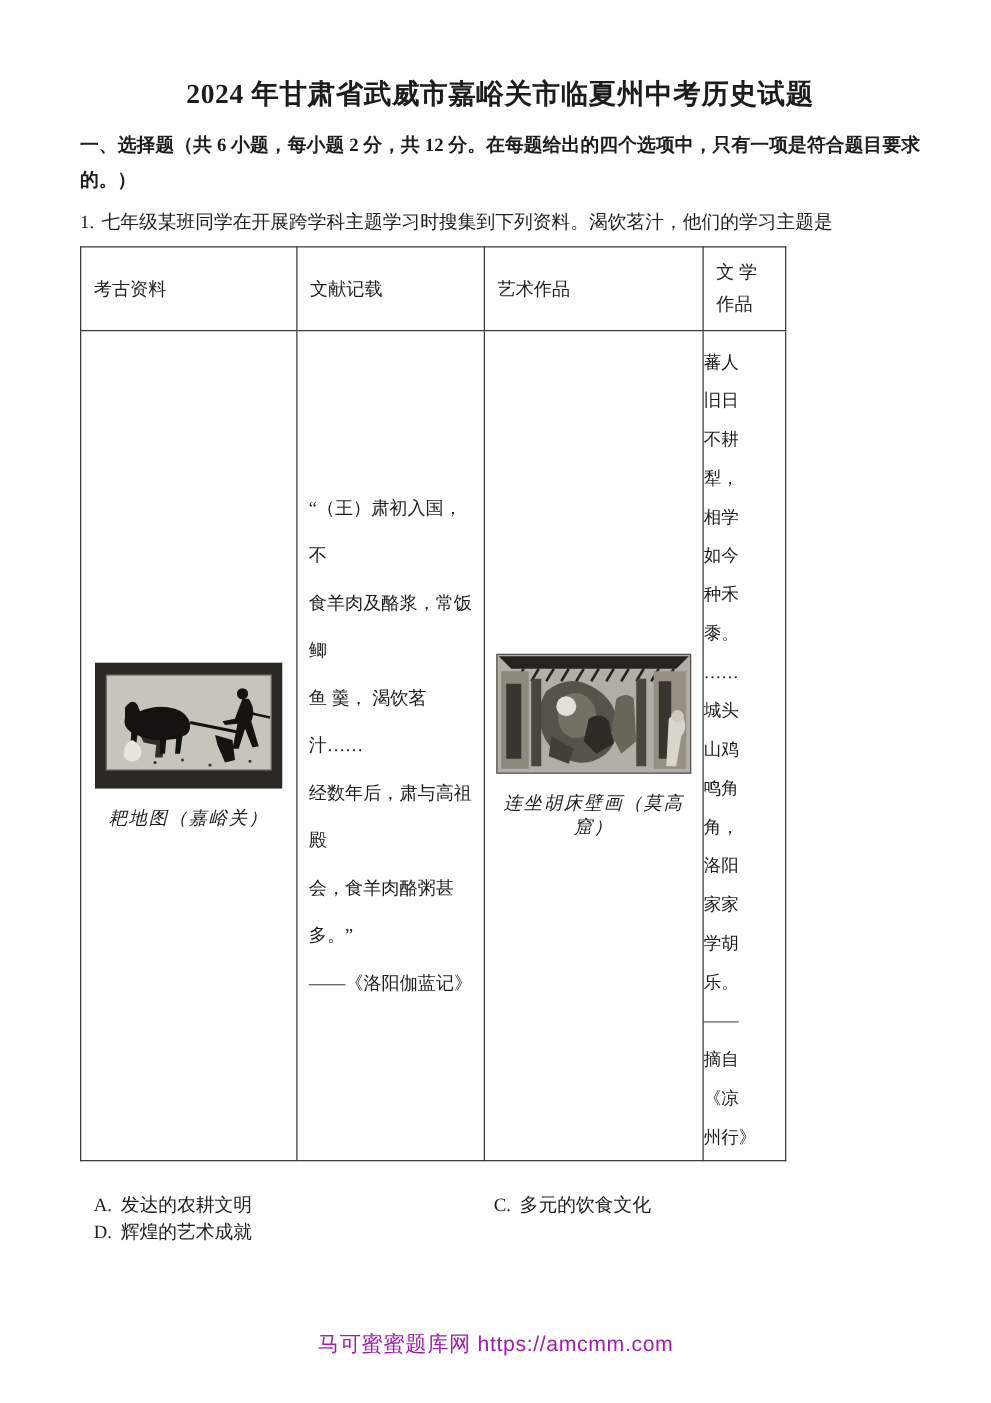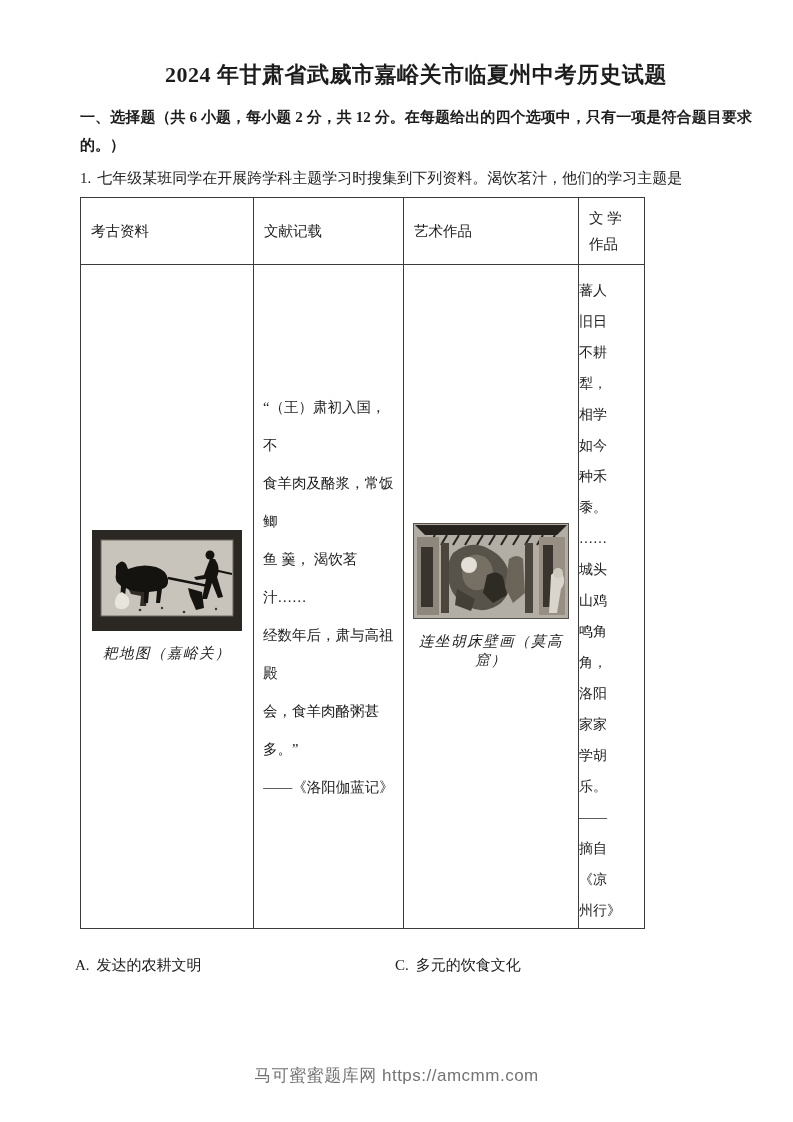--- a/index.html
+++ b/index.html
@@ -8,21 +8,21 @@
     position: relative;
     width: 793px;
     height: 1122px;
     background: #ffffff;
     font-family: "Liberation Serif", "DejaVu Serif", serif;
     color: #1c1c1c;
     overflow: hidden;
   }
   .content {
     position: absolute;
-    left: 80px;
+    left: 64px;
     top: 58px;
     width: 672px;
   }
   .doc-title {
     font-size: 22px;
     font-weight: 700;
     text-align: center;
     line-height: 34px;
     letter-spacing: 0.5px;
   }
@@ -110,21 +110,21 @@
   }
   .option .opt-key { margin-right: 7px; }
   .page-footer {
     position: absolute;
     left: 0;
     top: 1064px;
     width: 100%;
     text-align: center;
     font-family: "Liberation Sans", "DejaVu Sans", sans-serif;
     font-size: 17px;
-    color: #737373;
+    color: #a21caf;
     letter-spacing: 0.5px;
   }
   .fig-frame { display: inline-block; line-height: 0; }
 </style>
 </head>
 <body>
 
 <div class="page">
   <div class="content">
 
@@ -241,16 +241,17 @@
 州行》</div>
         </td>
       </tr>
     </tbody>
       </table>
   </div>
 
   <div class="options">
     <div class="option"><span class="opt-key">A.</span><span>发达的农耕文明</span></div>
     <div class="option"><span class="opt-key">C.</span><span>多元的饮食文化</span></div>
+    <div class="option"><span class="opt-key">D.</span><span>辉煌的艺术成就</span></div>
   </div>
 
   <div class="page-footer">马可蜜蜜题库网 https://amcmm.com</div>
 </div>
 
 </body></html>

